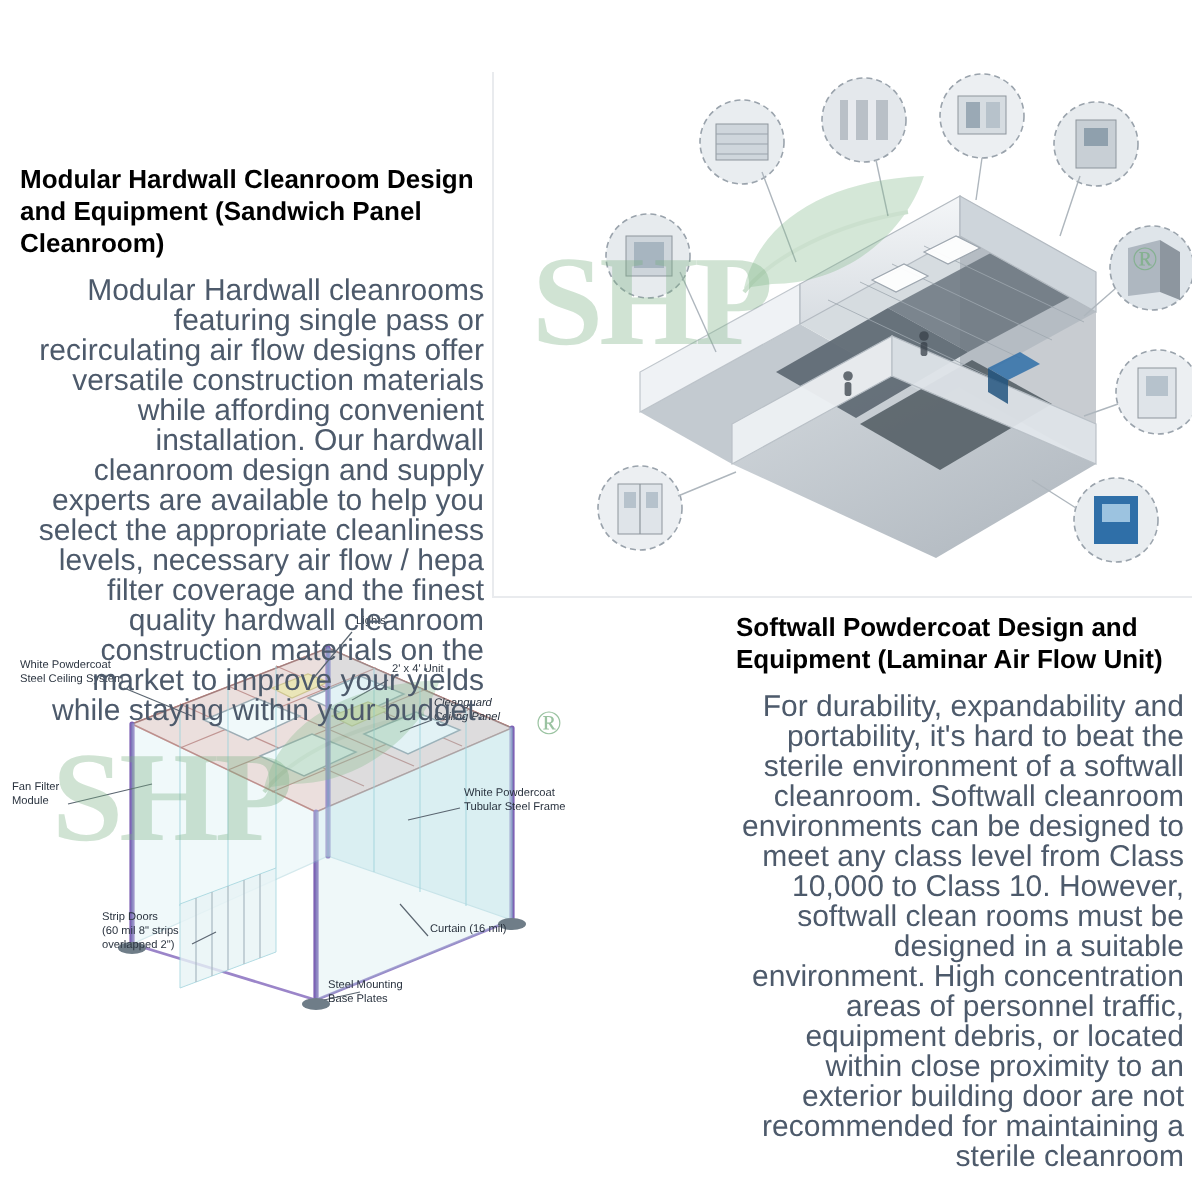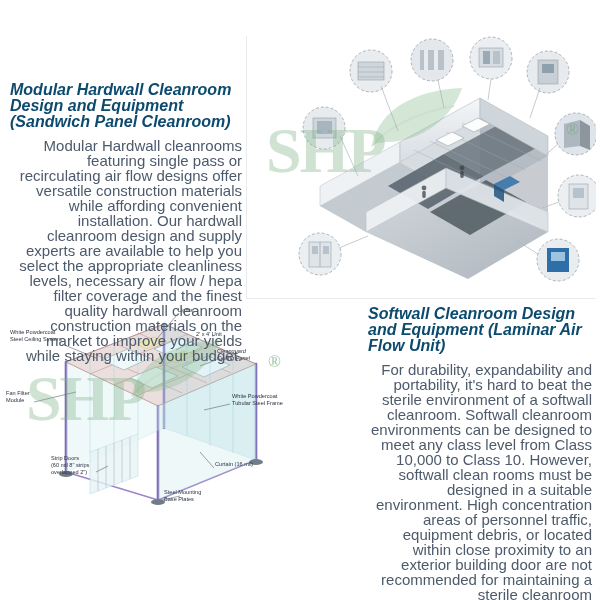--- a/index.html
+++ b/index.html
@@ -21,26 +21,25 @@
     height: 600px;
     background: #ffffff;
   }
 
   
   .col-text {
     position: absolute;
     box-sizing: border-box;
   }
   .heading {
-    color: #0c4a6e;
+    color: #000000;
     font-weight: bold;
-    font-size: 16px;
+    font-size: 13px;
     line-height: 16px;
     margin: 0 0 8px 0;
-    font-style: italic;
   }
   .body-copy {
     color: #4d5a6b;
     font-size: 15px;
     line-height: 15px;
     margin: 0;
     text-align: right;
   }
 
   #left-col { left: 10px; top: 82px; width: 232px; }
@@ -337,20 +336,20 @@
       <path d="M6 60 C20 42 50 27 86 21" stroke="#6da874" stroke-width="2" fill="none"></path>
     </svg>
   </div>
 
   <div id="left-col" class="col-text">
     <h2 class="heading">Modular Hardwall Cleanroom Design and Equipment (Sandwich Panel Cleanroom)</h2>
     <p class="body-copy">Modular Hardwall cleanrooms featuring single pass or recirculating air flow designs offer versatile construction materials while affording convenient installation. Our hardwall cleanroom design and supply experts are available to help you select the appropriate cleanliness levels, necessary air flow / hepa filter coverage and the finest quality hardwall cleanroom construction materials on the market to improve your yields while staying within your budget.</p>
   </div>
 
   <div id="right-col" class="col-text">
-    <h2 class="heading">Softwall Cleanroom Design and Equipment (Laminar Air Flow Unit)</h2>
+    <h2 class="heading">Softwall Powdercoat Design and Equipment (Laminar Air Flow Unit)</h2>
     <p class="body-copy">For durability, expandability and portability, it's hard to beat the sterile environment of a softwall cleanroom. Softwall cleanroom environments can be designed to meet any class level from Class 10,000 to Class 10. However, softwall clean rooms must be designed in a suitable environment. High concentration areas of personnel traffic, equipment debris, or located within close proximity to an exterior building door are not recommended for maintaining a sterile cleanroom</p>
   </div>
 
   <div class="divider" style="left:246px; top:36px; width:1px; height:262px; opacity:0.55;"></div>
   <div class="divider" style="left:246px; top:298px; width:350px; height:1px; opacity:0.55;"></div>
 
 </div>
 
 </body></html>

